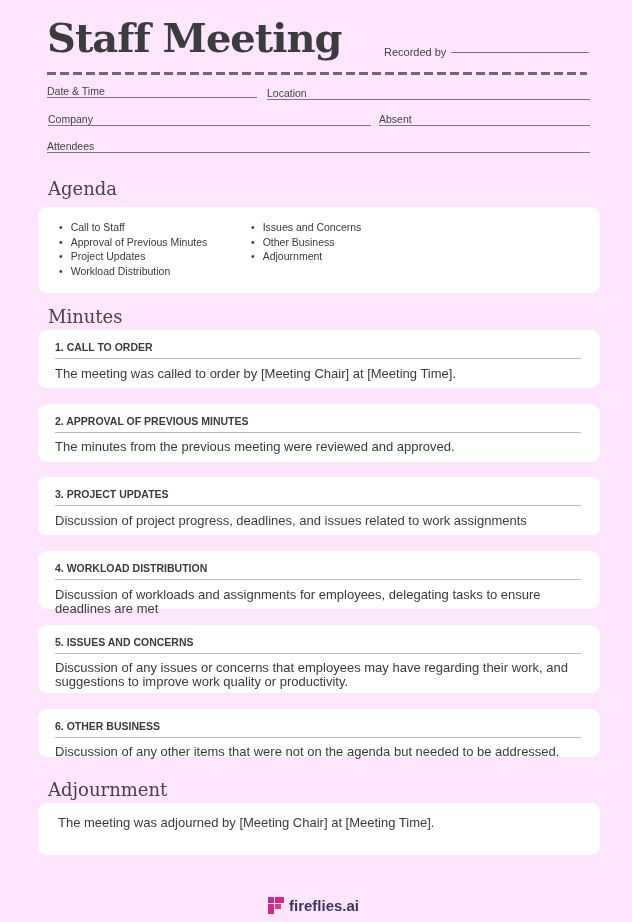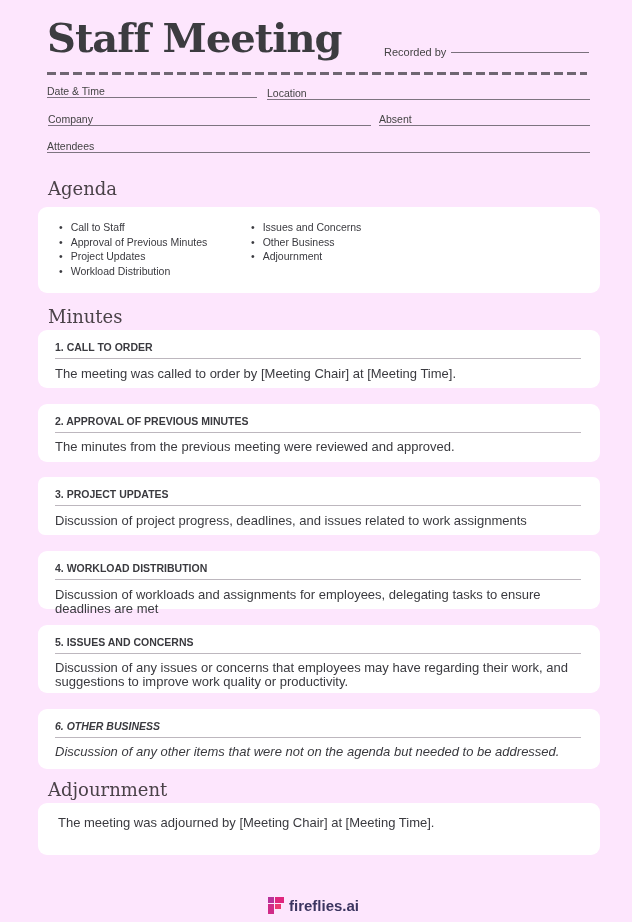--- a/index.html
+++ b/index.html
@@ -99,21 +99,21 @@
   <div class="min-body" style="top:37px;">Discussion of project progress, deadlines, and issues related to work assignments</div>
 </div>
 <div class="card" style="top:551px;height:58px;">
   <div class="min-head">4. WORKLOAD DISTRIBUTION</div>
   <div class="min-body" style="top:37px;">Discussion of workloads and assignments for employees, delegating tasks to ensure deadlines are met</div>
 </div>
 <div class="card" style="top:625px;height:68px;">
   <div class="min-head">5. ISSUES AND CONCERNS</div>
   <div class="min-body" style="top:36px;">Discussion of any issues or concerns that employees may have regarding their work, and suggestions to improve work quality or productivity.</div>
 </div>
-<div class="card" style="top:709px;height:60px;font-style:italic;">
+<div class="card" style="top:709px;height:48px;">
   <div class="min-head">6. OTHER BUSINESS</div>
   <div class="min-body" style="top:36px;">Discussion of any other items that were not on the agenda but needed to be addressed.</div>
 </div>
 
 <div class="section-title" style="top:779px;">Adjournment</div>
 <div class="card" style="top:803px;height:52px;">
   <div class="min-body" style="top:13px;left:20px;">The meeting was adjourned by [Meeting Chair] at [Meeting Time].</div>
 </div>
 
 <div class="logo">

